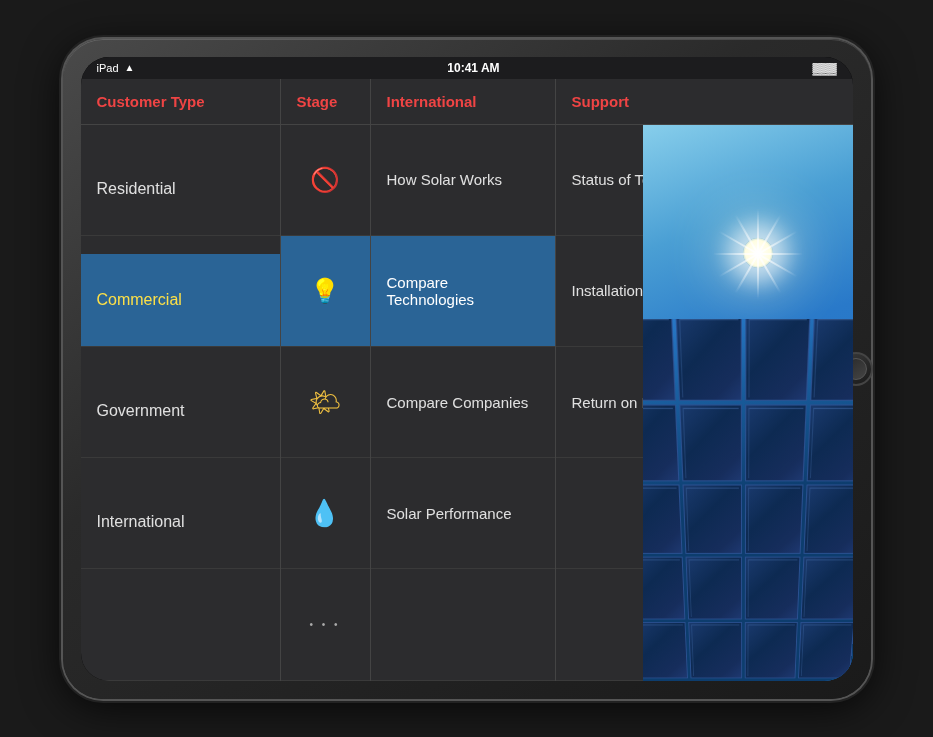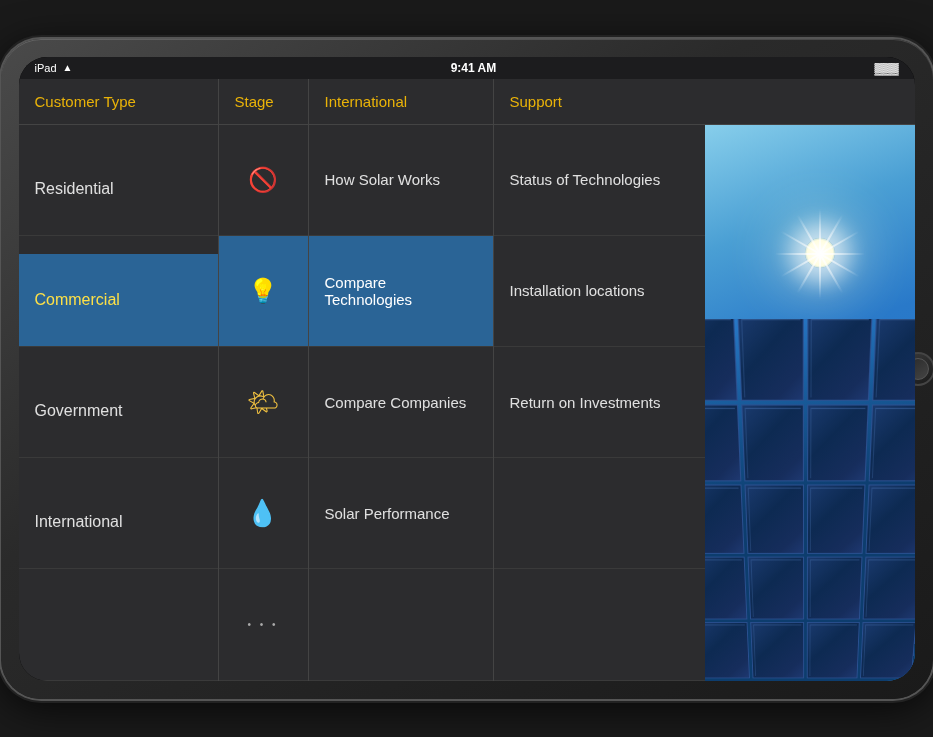--- a/index.html
+++ b/index.html
@@ -8,21 +8,21 @@
       background: #1a1a1a;
       display: flex;
       justify-content: center;
       align-items: center;
       width: 933px;
       height: 737px;
       font-family: -apple-system, 'Helvetica Neue', Arial, sans-serif;
     }
 
     .ipad-outer {
-      width: 932px;
+      width: 808px;
       height: 660px;
       background: linear-gradient(145deg, #4a4a4a 0%, #2a2a2a 40%, #1a1a1a 100%);
       border-radius: 40px;
       padding: 18px;
       box-shadow:
         0 0 0 2px #555,
         0 0 0 4px #222,
         0 8px 40px rgba(0,0,0,0.8),
         inset 0 1px 0 rgba(255,255,255,0.15);
       position: relative;
@@ -103,23 +103,23 @@
     .header-row {
       display: grid;
       grid-template-columns: 200px 90px 185px 1fr;
       background: #2c2c2e;
       border-bottom: 1px solid #444;
       flex-shrink: 0;
     }
 
     .header-cell {
       padding: 14px 16px;
-      color: #eab308;
+      color: #ef4444;
       font-size: 15px;
-      font-weight: 400;
+      font-weight: 700;
       border-right: 1px solid #444;
       display: flex;
       align-items: center;
     }
 
     .header-cell:last-child {
       border-right: none;
     }
 
     
@@ -326,21 +326,21 @@
 <body>
 
 <div class="ipad-outer">
   <div class="ipad-inner">
 
     <div class="status-bar">
       <div class="status-left">
         <span>iPad</span>
         <span class="wifi-icon">▲</span>
       </div>
-      <div class="status-center">9:41 AM</div>
+      <div class="status-center">10:41 AM</div>
       <div class="status-right">
         <span>▓▓▓</span>
       </div>
     </div>
 
     <div class="screen-content">
 
       <div class="header-row">
         <div class="header-cell">Customer Type</div>
         <div class="header-cell">Stage</div>

